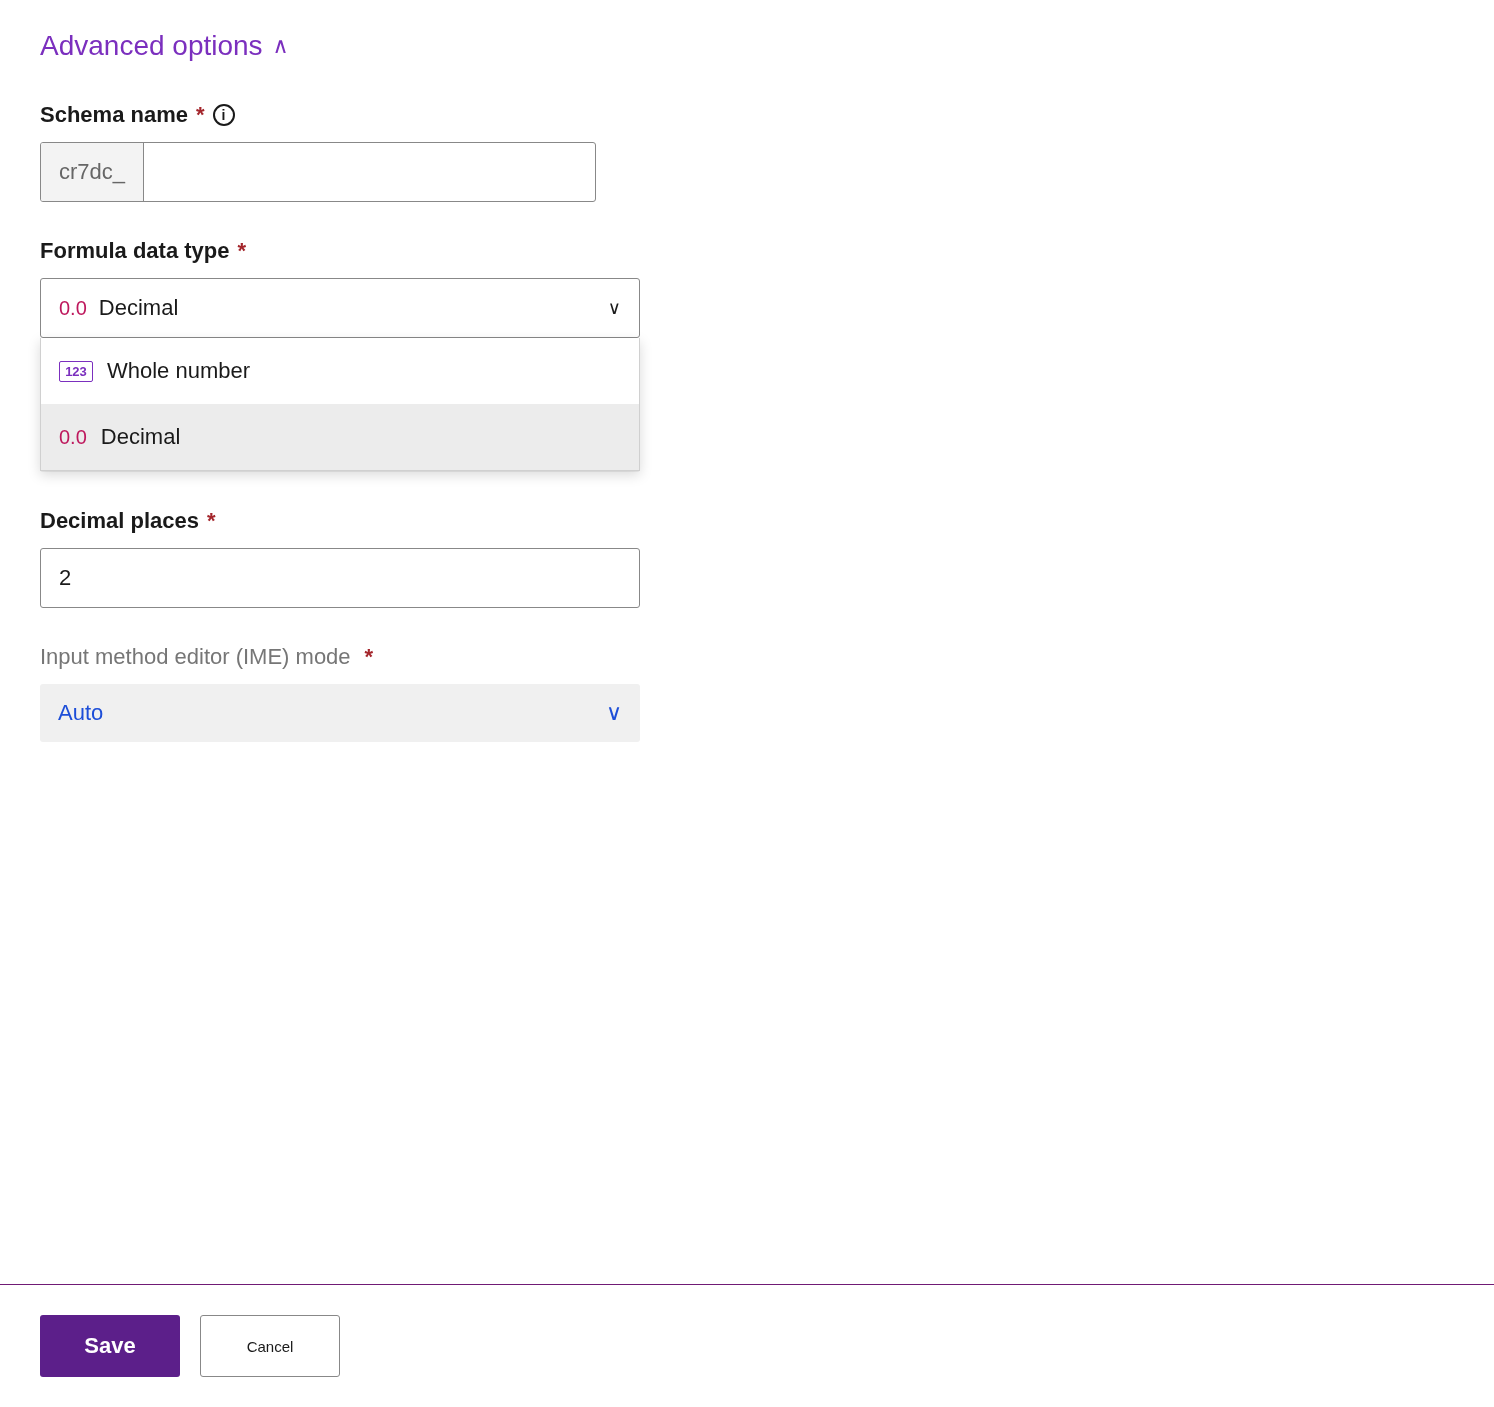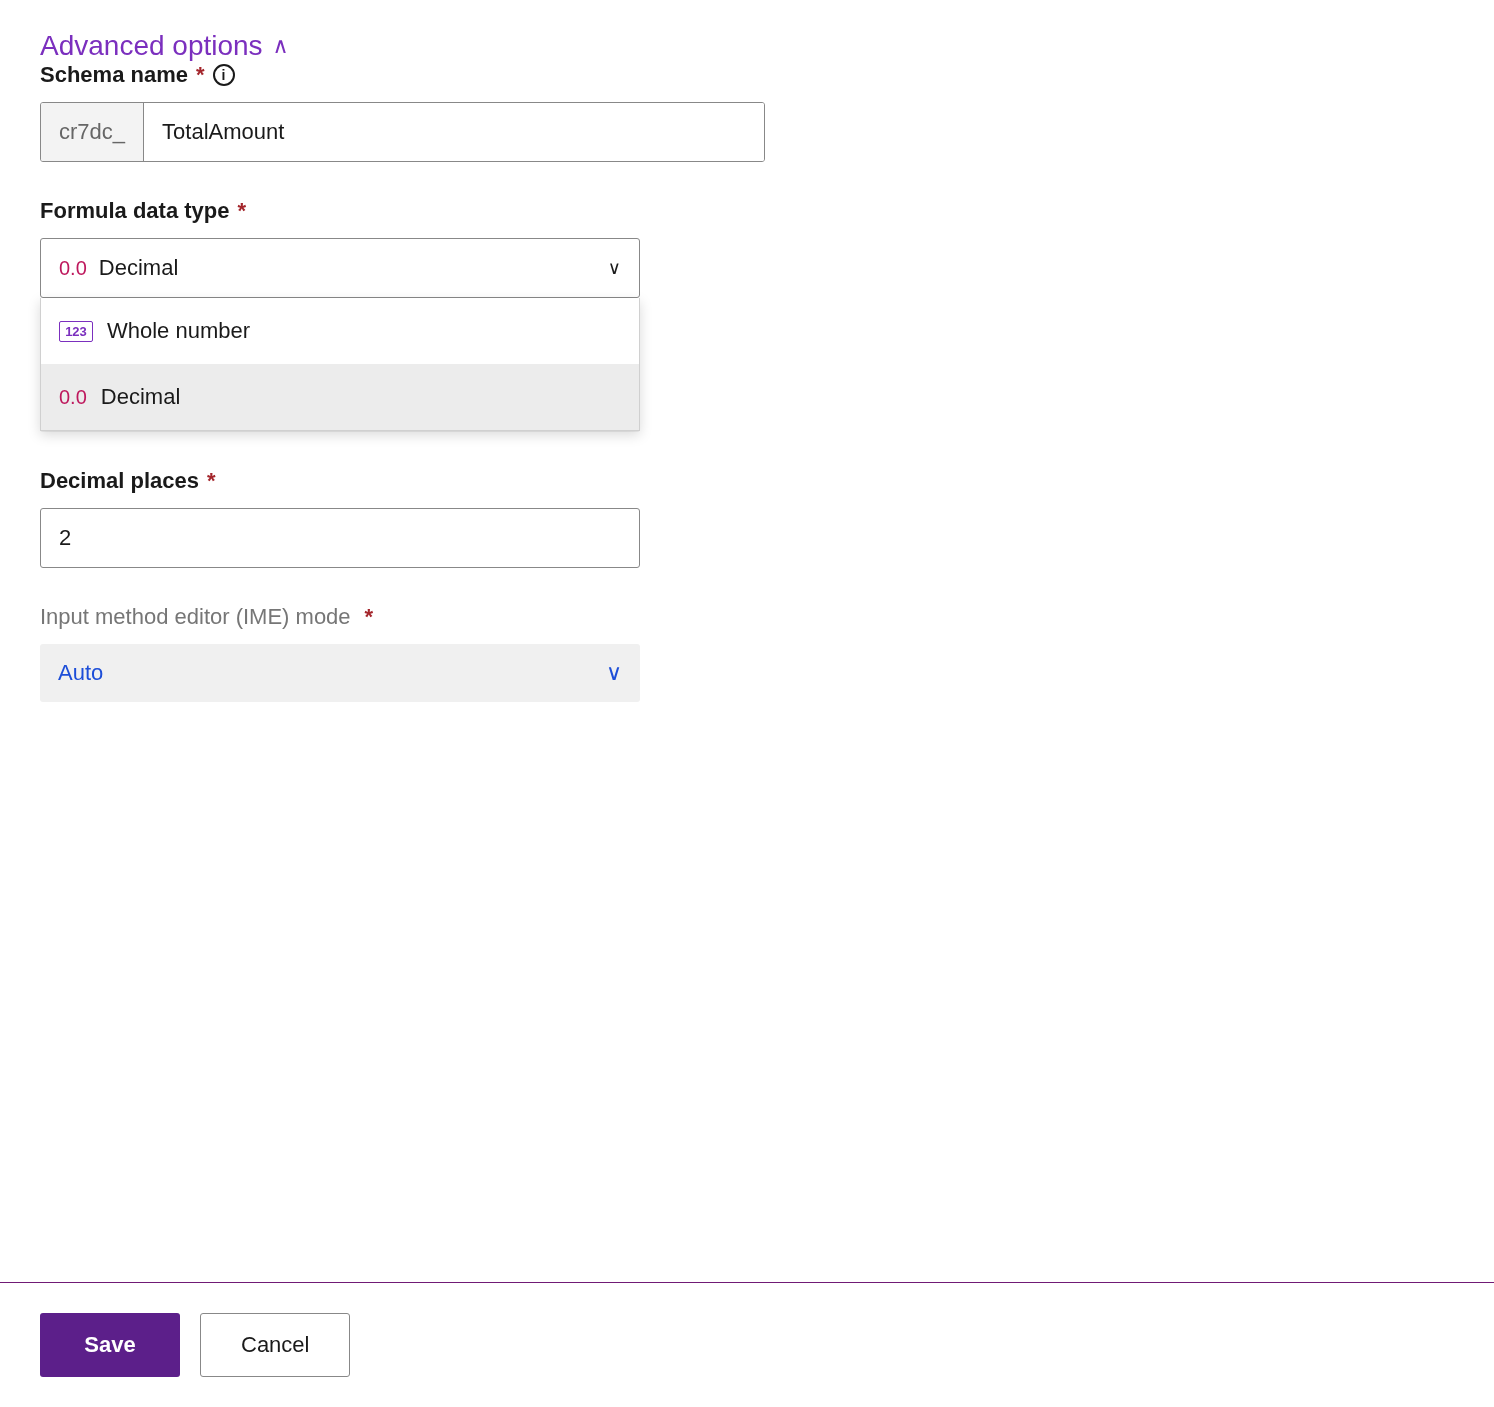--- a/index.html
+++ b/index.html
@@ -19,20 +19,21 @@
 
     .main-content {
       flex: 1;
       padding: 30px 40px;
     }
 
     .advanced-options-header {
       display: flex;
       align-items: center;
       gap: 10px;
+      margin-bottom: 40px;
     }
 
     .advanced-options-title {
       color: #7B2FBE;
       font-size: 28px;
       font-weight: 400;
       cursor: pointer;
     }
 
     .chevron-up-icon {
@@ -82,21 +83,21 @@
       font-size: 14px;
       font-weight: 700;
       cursor: pointer;
       color: #1a1a1a;
     }
 
     .schema-name-field {
       display: flex;
       border: 1.5px solid #888;
       border-radius: 3px;
-      width: 725px;
+      width: 556px;
       overflow: hidden;
       background: #fff;
     }
 
     .schema-prefix {
       background: #f3f3f3;
       padding: 16px 18px;
       font-size: 22px;
       color: #666;
       border-right: 1.5px solid #888;
@@ -243,21 +244,21 @@
       cursor: pointer;
       min-width: 140px;
     }
 
     .cancel-button {
       background: #fff;
       color: #1a1a1a;
       border: 1.5px solid #888;
       border-radius: 3px;
       padding: 18px 40px;
-      font-size: 22px;
+      font-size: 15px;
       font-weight: 400;
       cursor: pointer;
       min-width: 140px;
     }
   </style>
 </head>
 <body>
 
 <div class="main-content">
 
@@ -267,21 +268,20 @@
   </div>
 
   <div class="section">
     <div class="field-label">
       <span>Schema name</span>
       <span class="required-star">*</span>
       <span class="info-icon">i</span>
     </div>
     <div class="schema-name-field">
       <span class="schema-prefix">cr7dc_</span>
-      <input class="schema-name-input" type="text" value="TotalAmount" style="">
     </div>
   </div>
 
   <div class="section">
     <div class="field-label">
       <span>Formula data type</span>
       <span class="required-star">*</span>
     </div>
     <div class="dropdown-container">
       <div class="dropdown-select">

